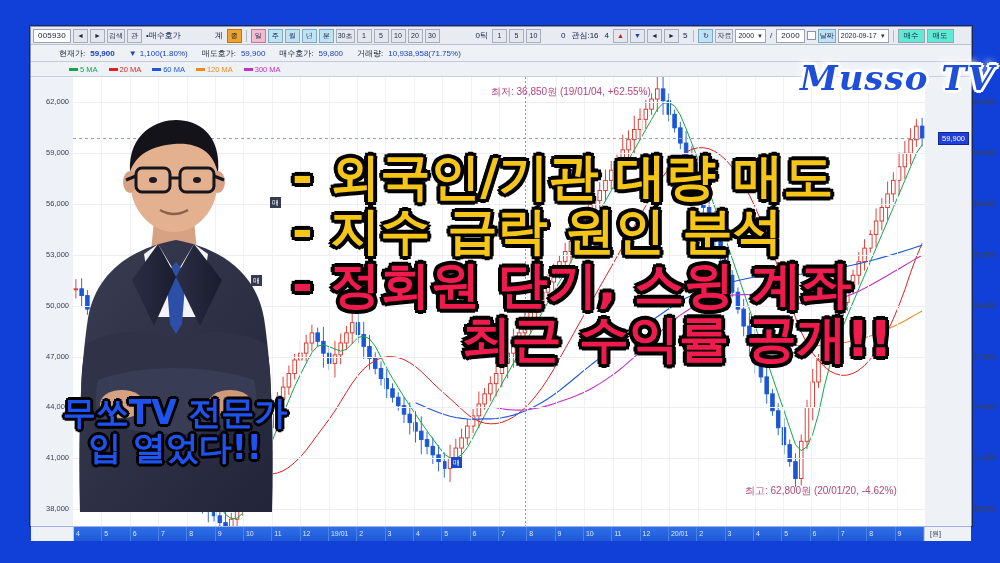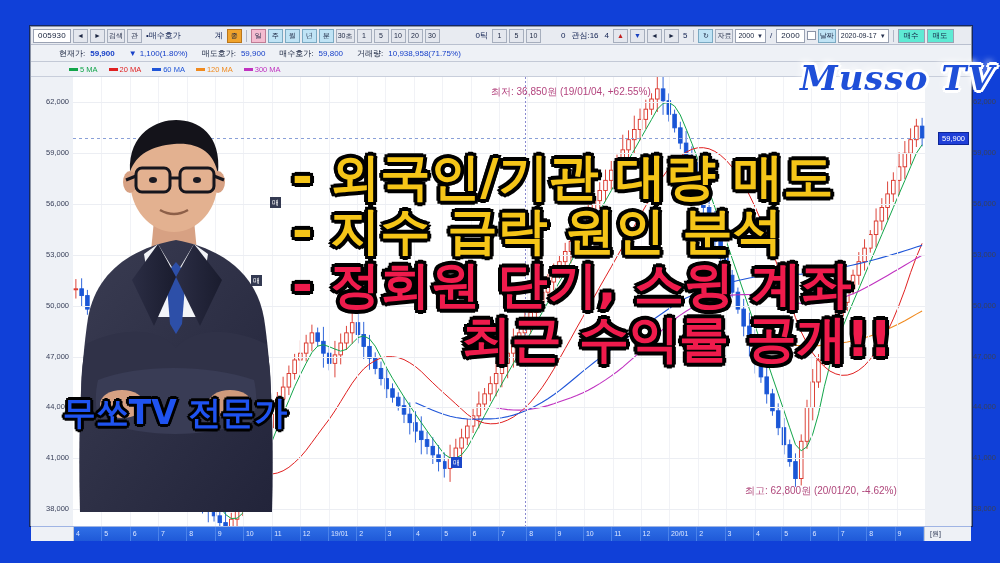--- a/index.html
+++ b/index.html
@@ -638,15 +638,16 @@
 
   <div id="headline">
     <div class="hl y">- 외국인/기관 대량 매도</div>
     <div class="hl y">- 지수 급락 원인 분석</div>
     <div class="hl r">- 정회원 단기, 스윙 계좌</div>
     <div class="hl r center">최근 수익률 공개!!</div>
   </div>
 
   <div id="badge-bl">
     <div class="bl">무쏘TV 전문가</div>
+    <div class="bl">입 열었다!!</div>
   </div>
 
 </div>
 
 </body></html>

